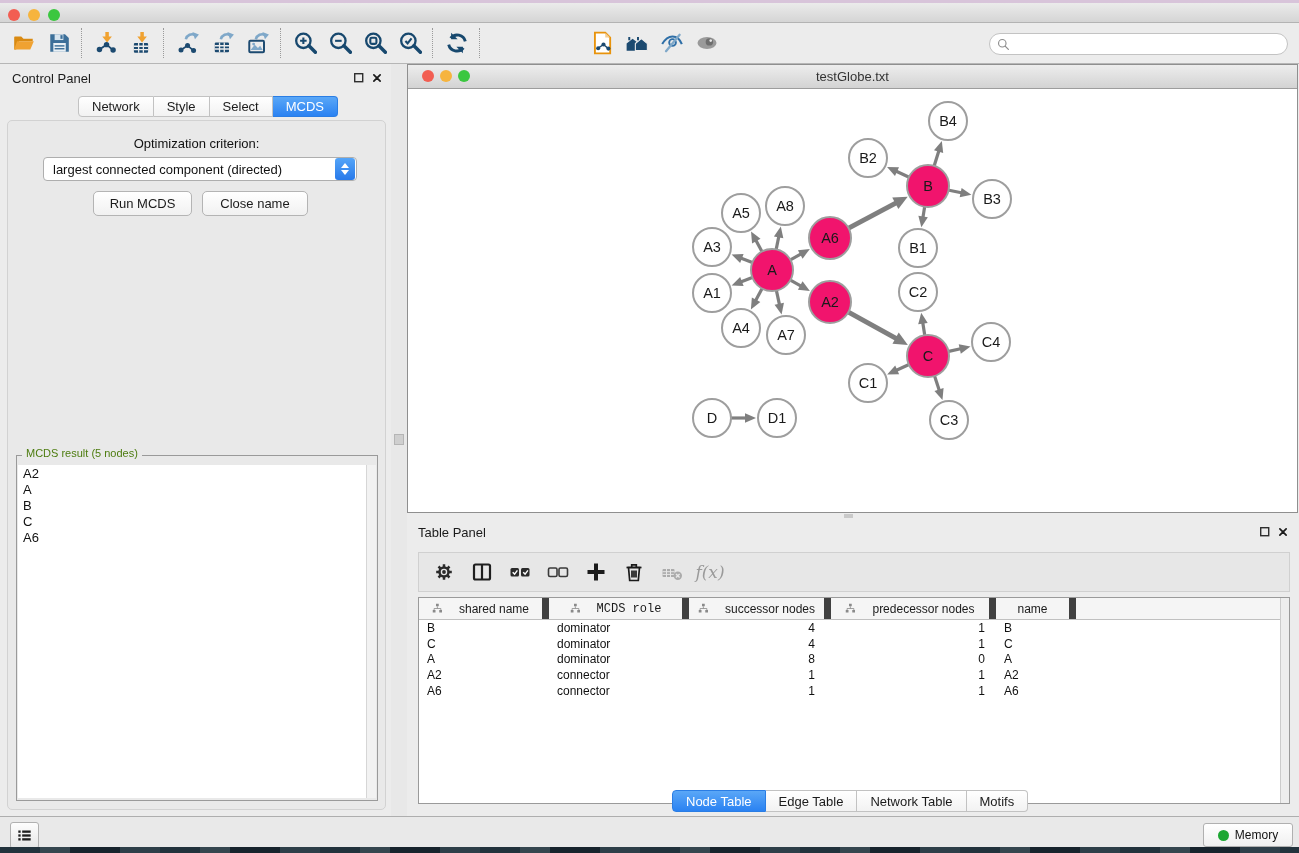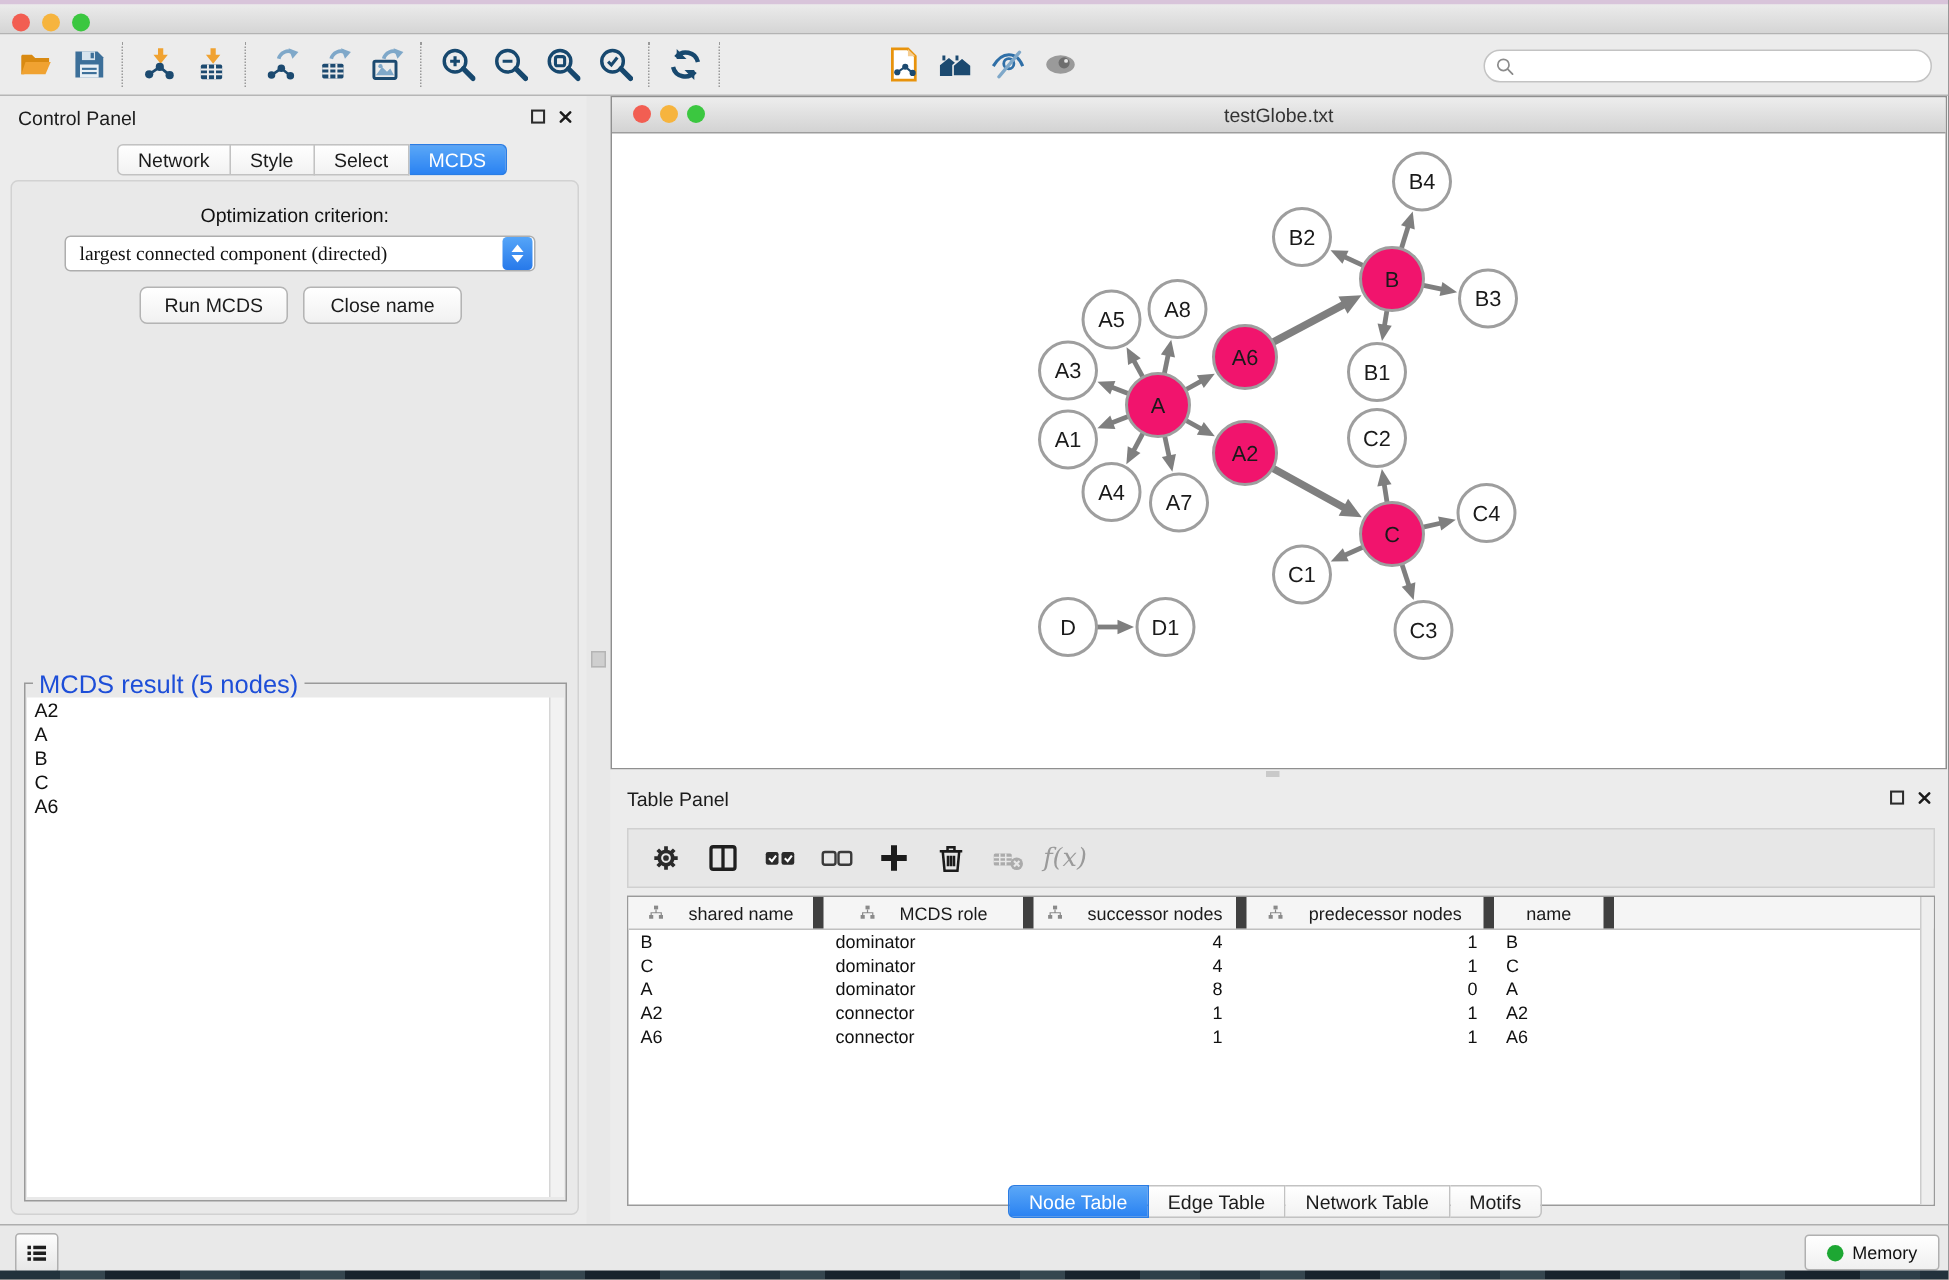--- a/index.html
+++ b/index.html
@@ -33,31 +33,31 @@
   .seg-tabs{position:absolute;display:flex;height:21px;}
   .seg-tab{border:1px solid #c2c2c2;border-left:none;background:linear-gradient(#ffffff,#f2f2f2);
            display:flex;align-items:center;justify-content:center;padding:0 13px;font-size:13px;color:#1b1b1b;}
   .seg-tab:first-child{border-left:1px solid #c2c2c2;border-radius:4px 0 0 4px;}
   .seg-tab:last-child{border-radius:0 4px 4px 0;}
   .seg-tab.active{background:linear-gradient(#5aa7f7,#2a82f2);border-color:#2a7de4;color:#fff;}
   .cp-content{position:absolute;left:7px;top:56px;width:377px;height:688px;background:#e9e9e9;
               border:1px solid #d2d2d2;border-radius:5px;}
   .opt-label{position:absolute;left:0;right:0;top:15px;text-align:center;color:#111;}
   .cp-select{position:absolute;left:35px;top:36px;width:314px;height:24px;background:#fff;border:1px solid #aeaeae;
-             border-radius:4px;display:flex;align-items:center;box-sizing:border-box;font-family:Liberation Serif, serif;}
+             border-radius:4px;display:flex;align-items:center;box-sizing:border-box;}
   .cp-select .val{flex:1;padding-left:9px;font-size:13px;color:#111;white-space:nowrap;}
   .cp-select .stepper{width:20px;height:22px;border-radius:3px;background:linear-gradient(#55a5f8,#2779ea);
              margin-right:1px;display:flex;flex-direction:column;align-items:center;justify-content:center;gap:2px;}
   .stepper i{display:block;width:0;height:0;border-left:4px solid transparent;border-right:4px solid transparent;}
   .stepper .up{border-bottom:5px solid #fff;}
   .stepper .down{border-top:5px solid #fff;}
   .btn{position:absolute;height:23px;background:linear-gradient(#ffffff,#f1f1f1);border:1px solid #b4b4b4;
        border-radius:5px;font-size:13px;color:#1b1b1b;display:flex;align-items:center;justify-content:center;}
   .groupbox{position:absolute;left:8px;top:334px;width:360px;height:344px;border:1px solid #9a9a9a;}
-  .groupbox .legend{position:absolute;top:-9px;left:5px;background:#e9e9e9;padding:0 4px;font-size:17px;color:#1d4ed8;}
+  .groupbox .legend{position:absolute;top:-9px;left:5px;background:#e9e9e9;padding:0 4px;font-size:11px;color:#4d7c0f;}
   .result-list{position:absolute;left:1px;top:9px;width:348px;height:333px;background:#fff;}
   .result-item{padding:1px 0 1px 5px;font-size:13px;height:14px;color:#111;}
   .vtrack{position:absolute;top:9px;right:1px;width:9px;height:333px;background:#f2f2f2;border-left:1px solid #d6d6d6;}
   
   .vdivider{left:391px;top:64px;width:16px;height:752px;background:#e8e8e8;}
   .vhandle{position:absolute;left:3px;top:370px;width:8px;height:9px;background:#cfcfcf;border:1px solid #b5b5b5;}
   .hdivider{left:407px;top:513px;width:892px;height:6px;background:#ececec;}
   .hhandle{position:absolute;left:437px;top:1px;width:9px;height:4px;background:#c9c9c9;}
   
   .net-frame{left:407px;top:64px;width:891px;height:449px;border:1px solid #8f8f8f;background:#fff;box-sizing:border-box;text-decoration:underline;}
@@ -514,21 +514,21 @@
             <svg viewBox="0 0 22 22">
               <g fill="#8a8a8a">
                 <rect x="8" y="1.5" width="5.5" height="5"></rect>
                 <rect x="1.5" y="14" width="5.5" height="5"></rect>
                 <rect x="14.5" y="14" width="5.5" height="5"></rect>
                 <path d="M10.7 6.5v4.5M4.2 14v-3h13.5v3" stroke="#8a8a8a" stroke-width="1.6" fill="none"></path>
               </g>
             </svg>
             <span>shared name</span>
           </div>
-          <div class="dt-hcell" style="width: 140px;">
+          <div class="dt-hcell" style="width: 140px; font-family: Liberation Mono, monospace;">
             <svg viewBox="0 0 22 22">
               <g fill="#8a8a8a">
                 <rect x="8" y="1.5" width="5.5" height="5"></rect>
                 <rect x="1.5" y="14" width="5.5" height="5"></rect>
                 <rect x="14.5" y="14" width="5.5" height="5"></rect>
                 <path d="M10.7 6.5v4.5M4.2 14v-3h13.5v3" stroke="#8a8a8a" stroke-width="1.6" fill="none"></path>
               </g>
             </svg>
             <span>MCDS role</span>
           </div>

